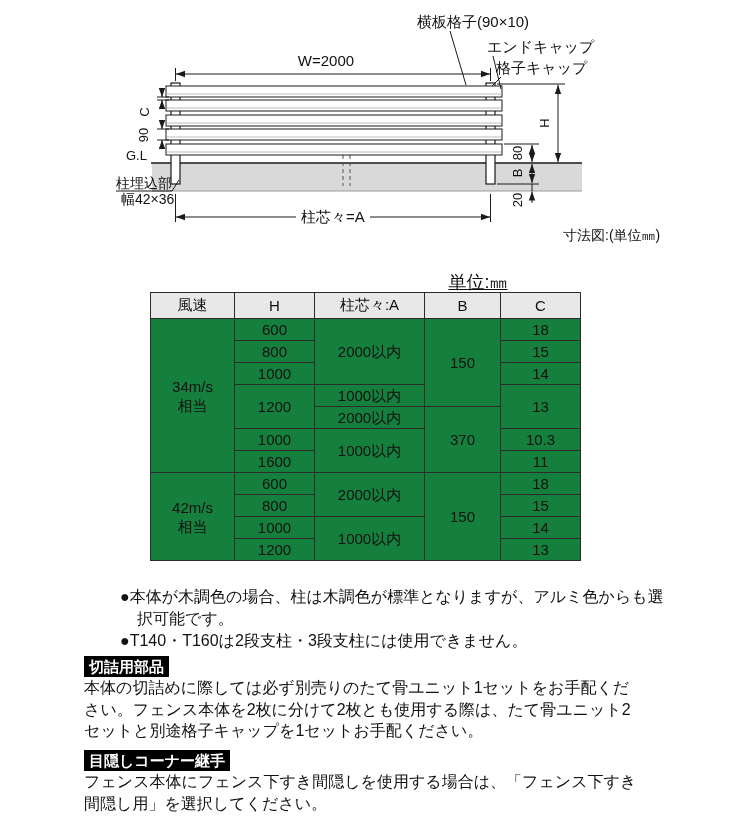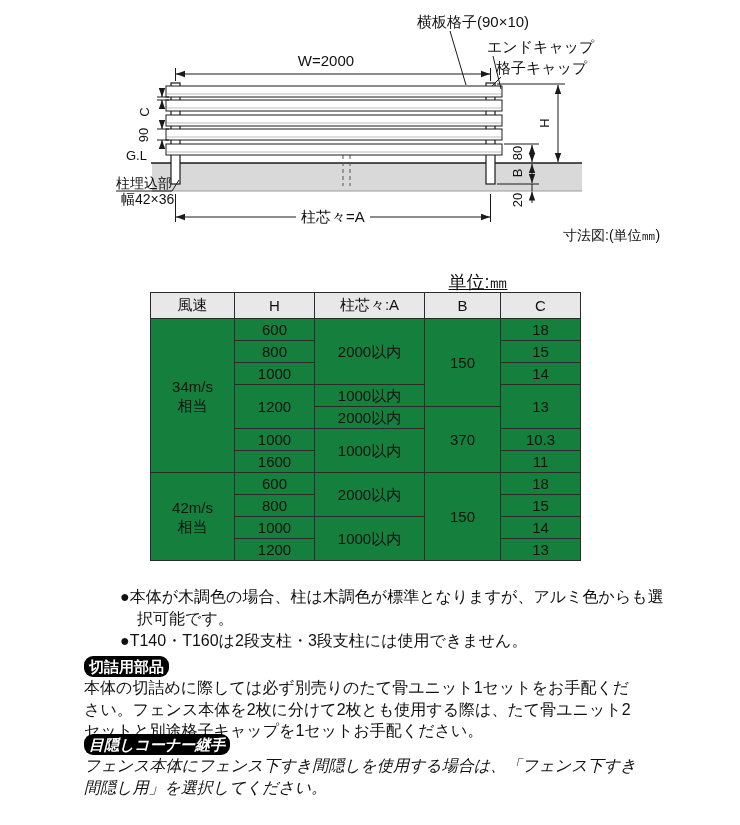--- a/index.html
+++ b/index.html
@@ -22,24 +22,24 @@
     text-align:center; vertical-align:middle; padding:0 2px; background:#15803d;
   }
   .spec-table thead th { background:#e8e8e8; height:26px;margin-left:29px; }
   .spec-table td { height:22px; line-height:19px; }
 
   .notes { position:absolute; top:586px; left:84px; width:556px; font-size:16px; line-height:22px;margin-left:36px; }
   .note { padding-left:17px; text-indent:-17px; }
 
   .section { position:absolute; left:84px; width:556px; }
   .sec-a { top:656px; }
-  .sec-b { top:734px;font-style:italic; }
+  .sec-b { top:750px; }
   .badge {
     display:inline-block; background:#000; color:#fff; font-weight:bold;
-    font-size:15px; line-height:19px; padding:1px 5px;border-radius:9px;
+    font-size:15px; line-height:19px; padding:1px 5px;
   }
   .section .body { margin-top:0; font-size:16px; line-height:21.5px; }
 </style>
 </head>
 <body>
 
 <div class="page">
 
   <svg class="diagram" width="740" height="258" viewBox="0 0 740 258">
     <defs>

